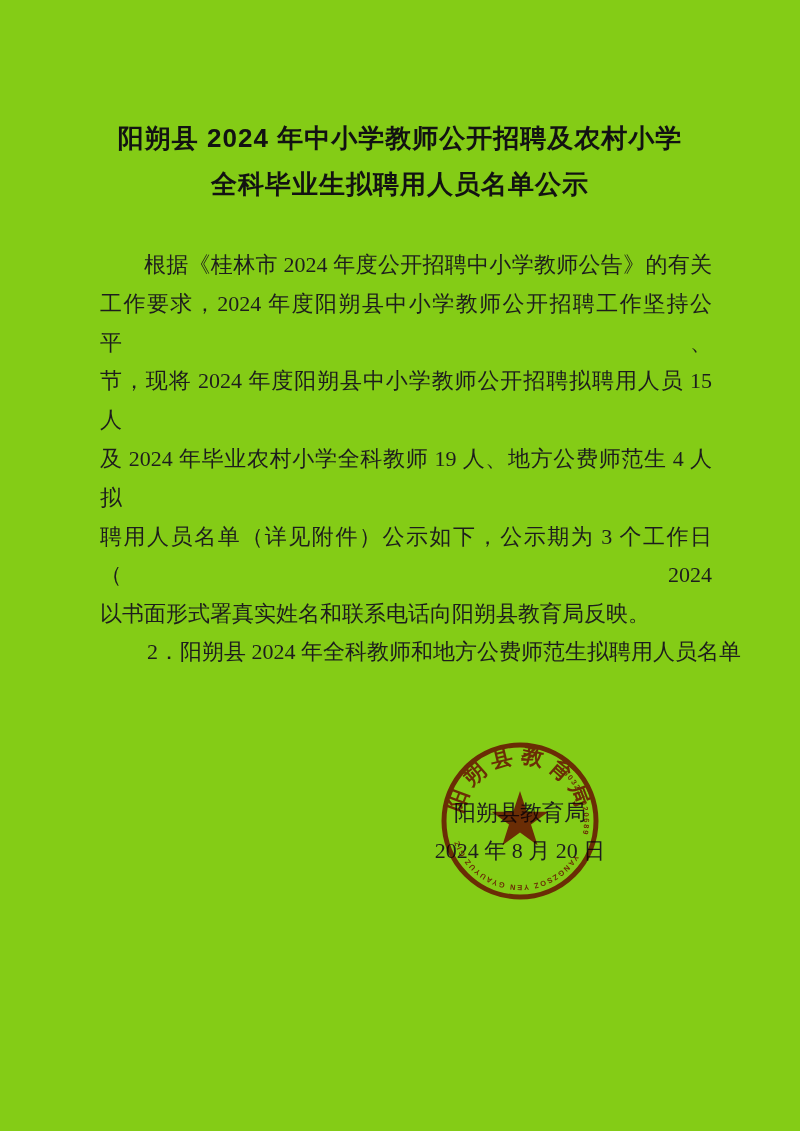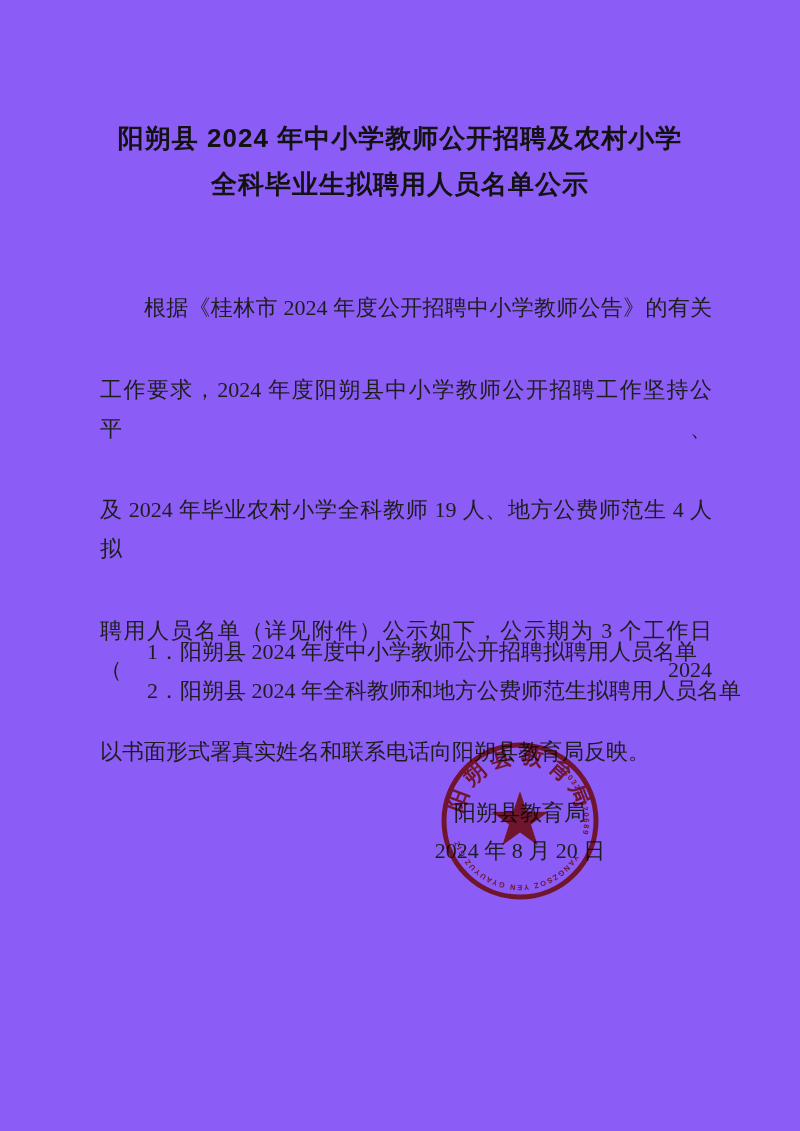--- a/index.html
+++ b/index.html
@@ -1,30 +1,30 @@
 <!DOCTYPE html>
 <html><head>
 <meta charset="utf-8">
 <style>
   html,body { margin:0; padding:0; background:#ffffff; }
   .page {
-    position:relative; width:800px; height:1131px; background:#8b5cf6;
+    position:relative; width:800px; height:1131px; background:#84cc16;
     font-family:"Liberation Serif","DejaVu Serif",serif; color:#1d1d1d;
     overflow:hidden;
   }
   .title {
     position:absolute; top:115px; left:0; width:800px; text-align:center;
     font-family:"Liberation Sans","DejaVu Sans",sans-serif; font-weight:700;
     font-size:26px; line-height:46px; color:#121212; letter-spacing:1px;
   }
   .body-block {
     position:absolute; top:246px; left:100px; width:612px;
     font-size:22px; line-height:38.8px;
   }
-  .line { white-space:nowrap;margin-top:43px; }
+  .line { white-space:nowrap; }
   .line.just { white-space:normal; text-align:justify; text-align-last:justify; }
   .line.indent { text-indent:44px; }
   .attachments {
     position:absolute; top:632px; left:100px; width:620px;
     font-size:22px; line-height:39px;
   }
   .att-item { padding-left:47px; white-space:nowrap; }
   .signature {
     position:absolute; top:794px; left:405px; width:230px; text-align:center;
     font-size:22px; line-height:38px; color:#1d1d1d;
@@ -48,27 +48,27 @@
 <div class="page">
 
   <div class="title">
     <div>阳朔县 2024 年中小学教师公开招聘及农村小学</div>
     <div>全科毕业生拟聘用人员名单公示</div>
   </div>
 
   <div class="body-block">
     <div class="line indent just">根据《桂林市 2024 年度公开招聘中小学教师公告》的有关</div>
     <div class="line just">工作要求，2024 年度阳朔县中小学教师公开招聘工作坚持公平、</div>
+    <div class="line just">节，现将 2024 年度阳朔县中小学教师公开招聘拟聘用人员 15 人</div>
     <div class="line just">及 2024 年毕业农村小学全科教师 19 人、地方公费师范生 4 人拟</div>
     <div class="line just">聘用人员名单（详见附件）公示如下，公示期为 3 个工作日（2024</div>
     <div class="line">以书面形式署真实姓名和联系电话向阳朔县教育局反映。</div>
   </div>
 
   <div class="attachments">
-    <div class="att-item">1．阳朔县 2024 年度中小学教师公开招聘拟聘用人员名单</div>
     <div class="att-item">2．阳朔县 2024 年全科教师和地方公费师范生拟聘用人员名单</div>
   </div>
 
   <div class="signature">
     <div>阳朔县教育局</div>
     <div>2024 年 8 月 20 日</div>
   </div>
 
   <svg class="seal" width="190" height="190" viewBox="-95 -95 190 190" xmlns="http://www.w3.org/2000/svg">
     <defs>

